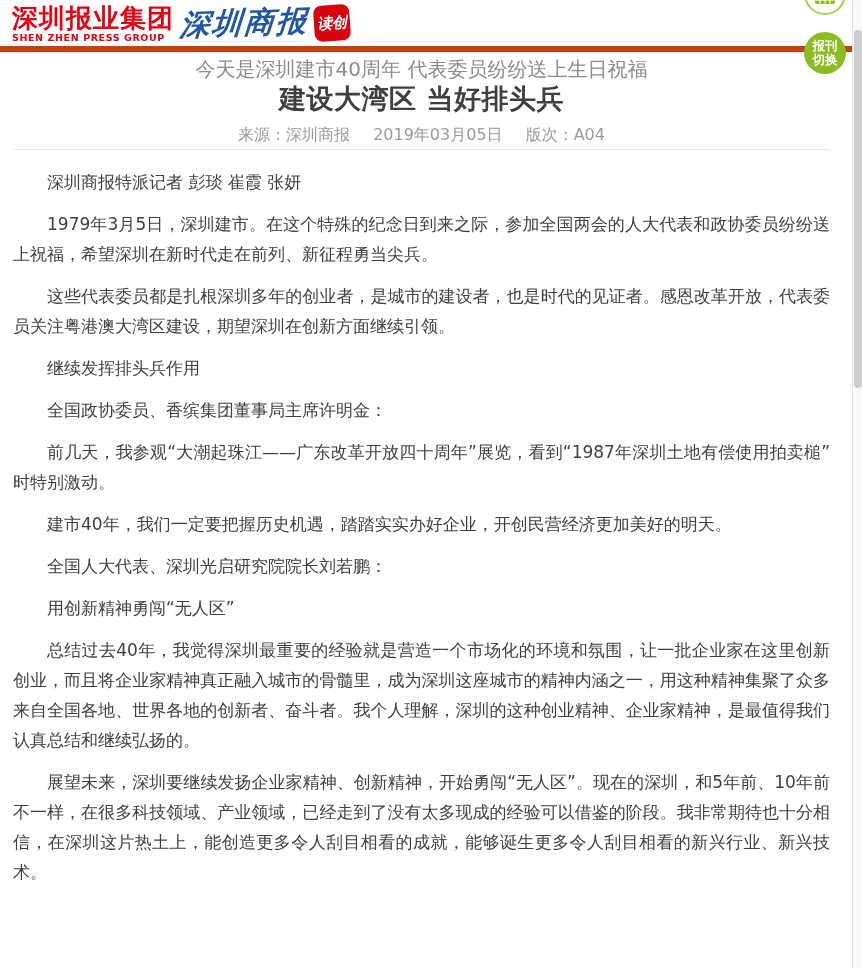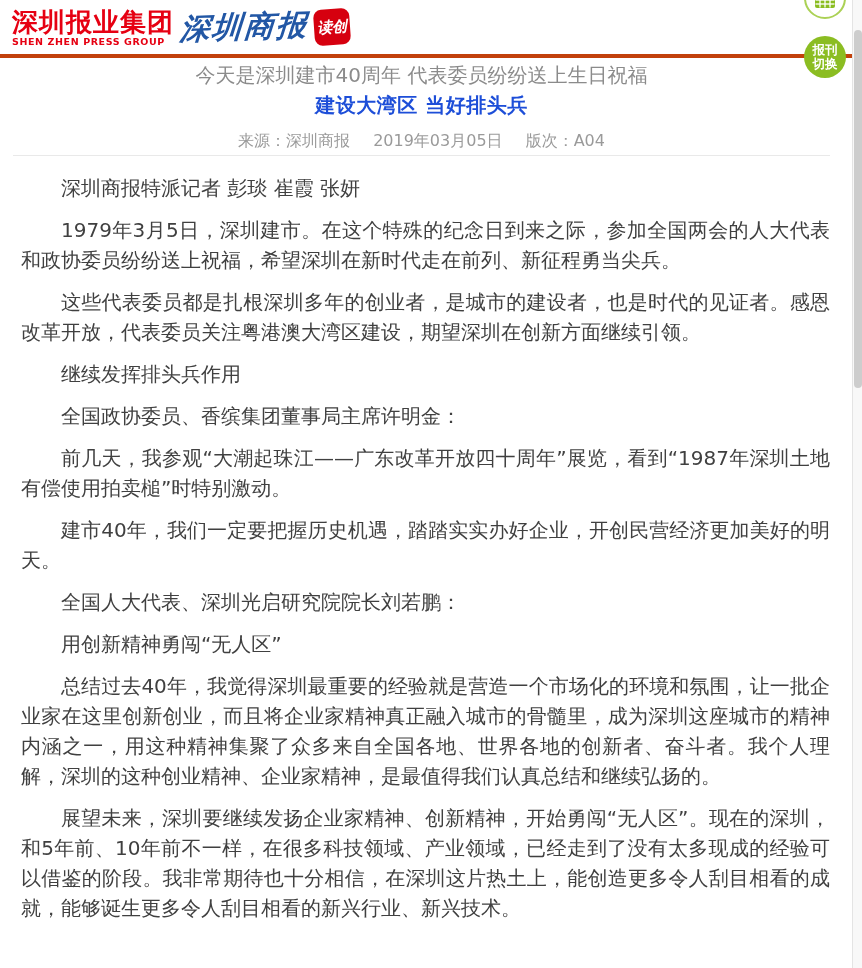--- a/index.html
+++ b/index.html
@@ -3,22 +3,22 @@
 <meta charset="utf-8">
 <style>
   * { margin:0; padding:0; box-sizing:border-box; }
   html,body { background:#ffffff; }
   body { font-family:"DejaVu Sans","Liberation Sans",sans-serif; width:862px; height:968px; overflow:hidden; position:relative; }
 
   .page { width:862px; height:968px; position:relative; background:#fff; }
 
   
   .header {
-    height:58px; display:flex; align-items:center; justify-content:space-between;
-    padding:0 12px 0 12px; border-bottom:4px solid #c2410c; background:#fff;
+    height:52px; display:flex; align-items:center; justify-content:space-between;
+    padding:0 12px 0 12px; border-bottom:6px solid #c2410c; background:#fff;
   }
   .logo-group { display:flex; align-items:center; }
   .press-group { display:flex; flex-direction:column; line-height:1; margin-top:2px; }
   .press-group .cn { color:#e60012; font-weight:bold; font-size:26px; letter-spacing:1px; }
   .press-group .en { color:#e60012; font-weight:bold; font-size:9.5px; letter-spacing:0.6px; margin-top:2px; }
   .paper-logo {
     color:#2257a5; font-size:30px; font-weight:bold; font-style:italic;
     margin-left:6px; transform:skewX(-6deg) rotate(-2deg); letter-spacing:2px;
     font-family:"DejaVu Serif","Liberation Serif",serif;
   }
@@ -45,30 +45,30 @@
     background:#f8f8f8; border-left:1px solid #e4e4e4; z-index:10;
   }
   .scrollbar .thumb {
     position:absolute; top:30px; left:1px; width:8px; height:358px;
     background:#cdcdcd; border-radius:4px;
   }
 
   
   .article { padding:0 22px 0 13px; margin-right:10px; }
   .subtitle { text-align:center; color:#8b8b8b; font-size:20px; line-height:22px; margin-top:6px; }
-  .title { text-align:center; color:#1d4ed8; font-size:20px; font-weight:bold; line-height:32px; margin-top:3px; letter-spacing:0.5px; }
+  .title { text-align:center; color:#404040; font-size:27px; font-weight:bold; line-height:32px; margin-top:3px; letter-spacing:0.5px; }
   .meta { text-align:center; color:#9a9a9a; font-size:16px; line-height:21px; margin-top:9px; }
   .meta span { margin:0 9px; }
   .divider { border-bottom:1px solid #e9e9e9; margin-top:4px; }
 
   
   .body { padding-top:17px; }
   .body p {
-    font-size:20px; line-height:30px; color:#404040;
-    text-indent:2em; margin:0 0 12px 8px; text-align:justify;
+    font-size:17px; line-height:30px; color:#404040;
+    text-indent:2em; margin:0 0 12px 0; text-align:justify;
   }
 </style>
 </head>
 <body>
 
 <div class="page">
 
   <div class="header">
     <div class="logo-group">
       <div class="press-group">

